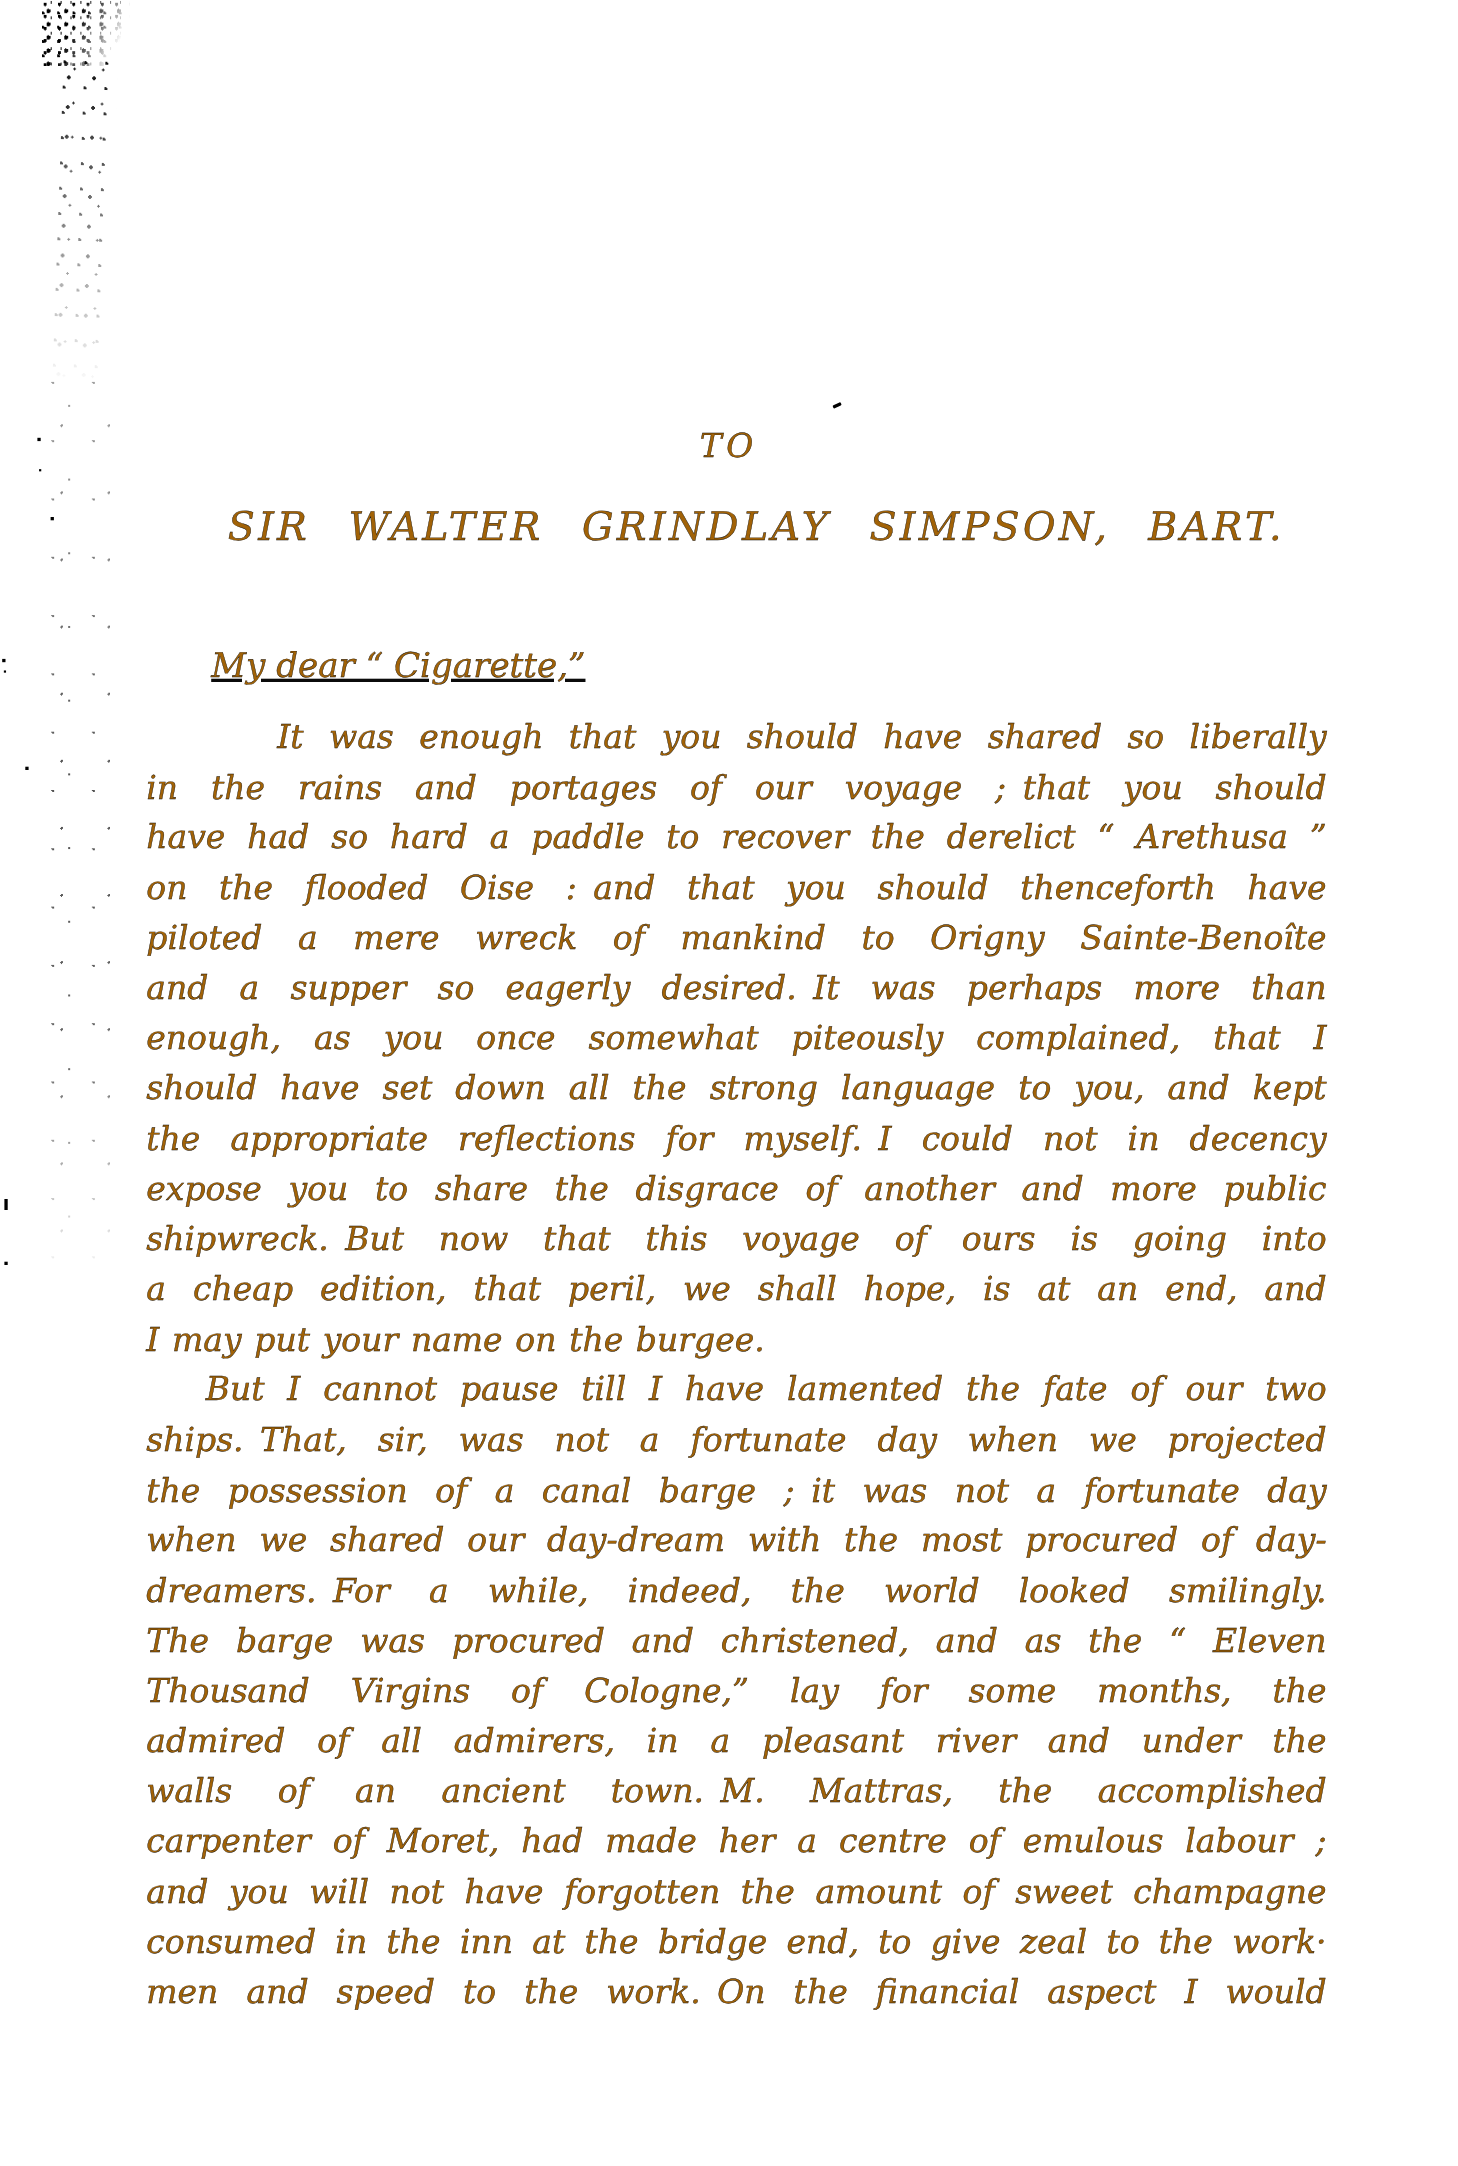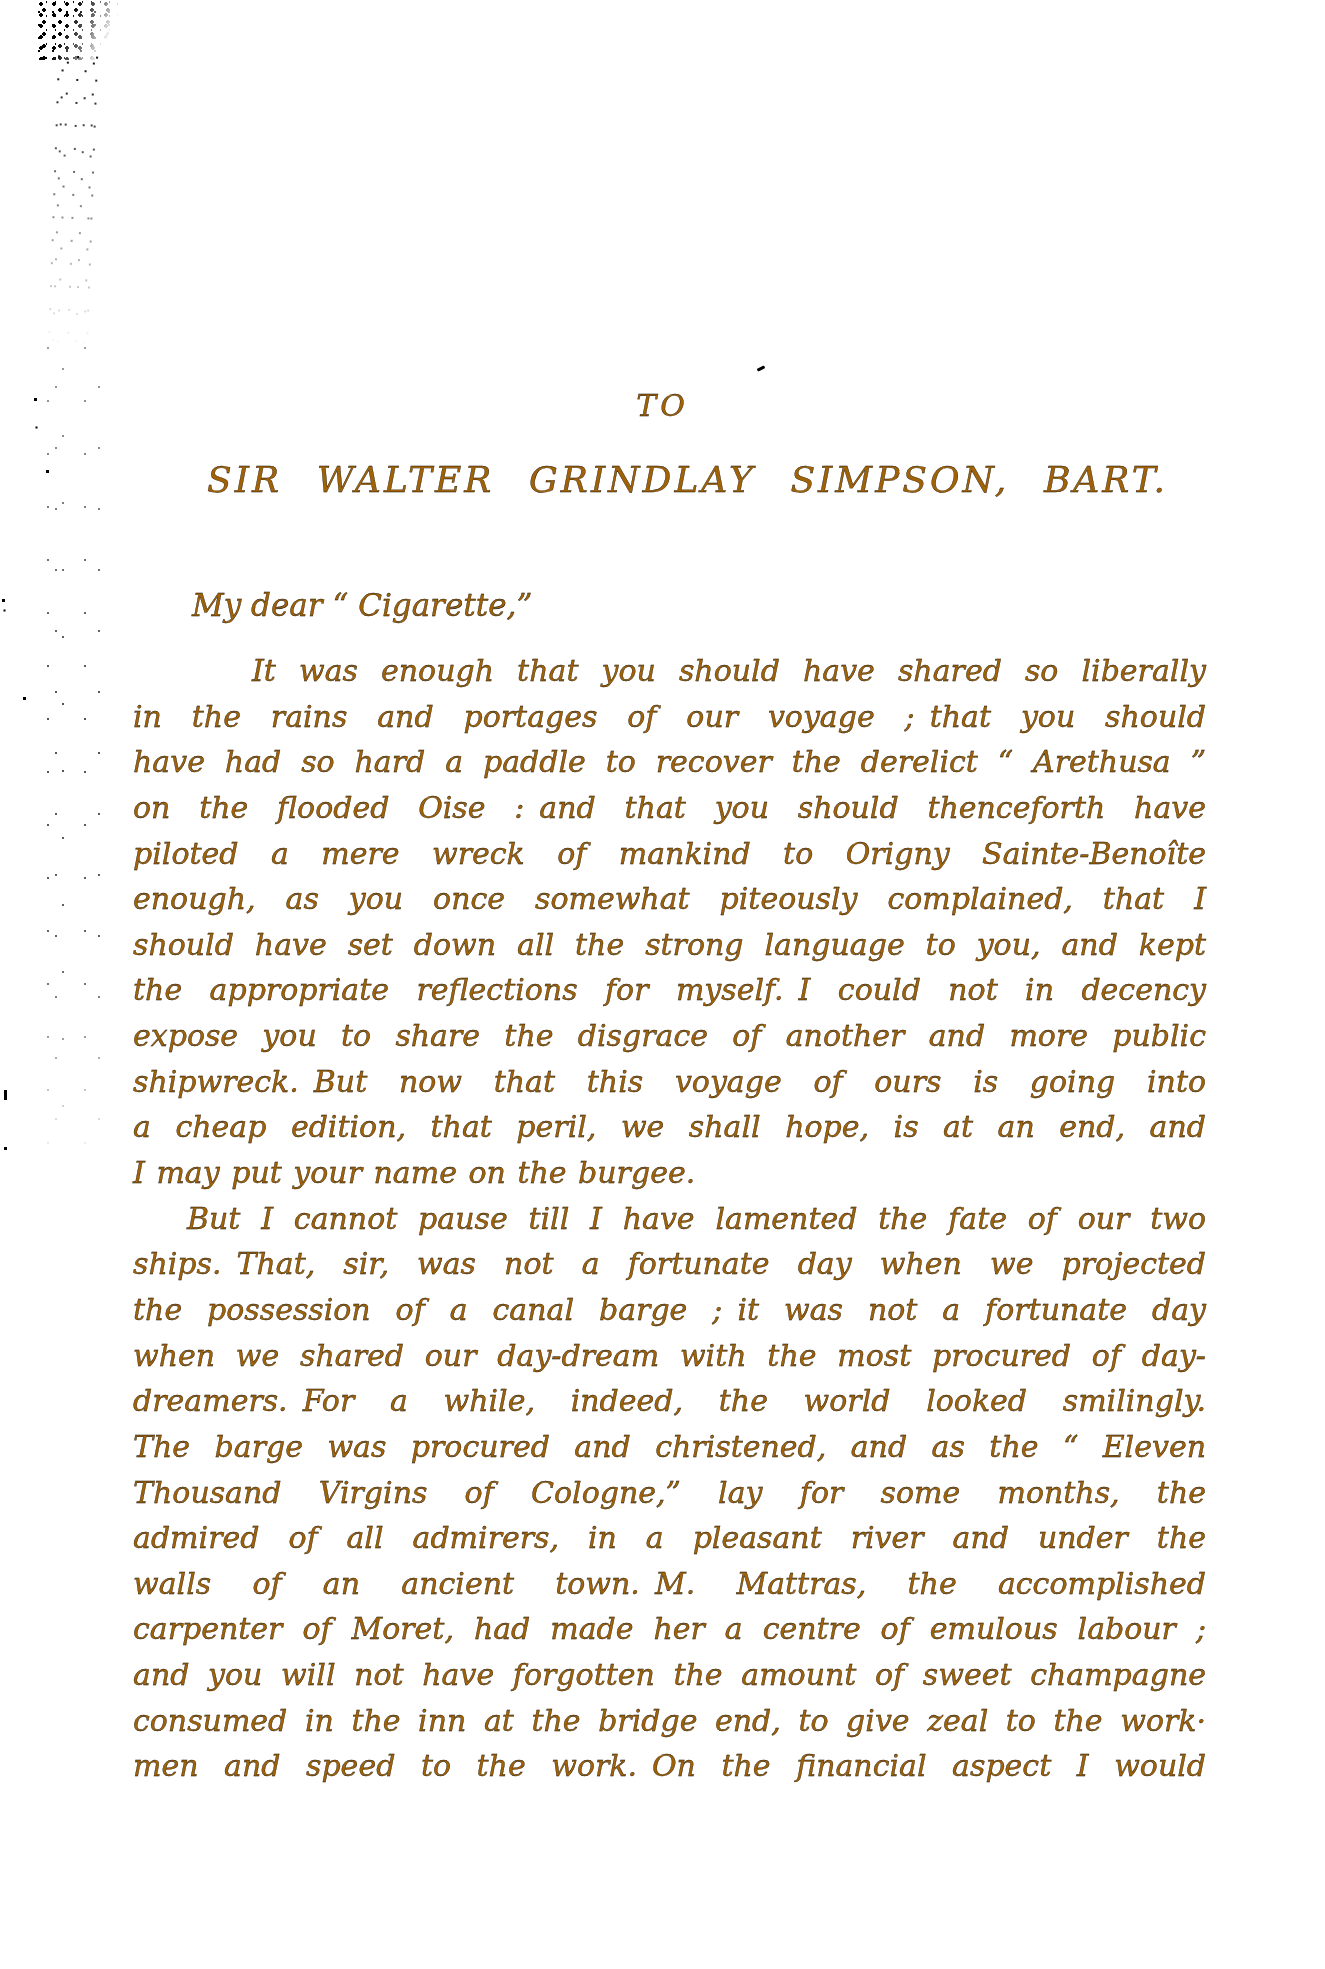--- a/index.html
+++ b/index.html
@@ -44,20 +44,21 @@
     text-align-last: justify;
     white-space: nowrap0; 
     margin-left: 28px;
   }
   .salutation {
     position: absolute;
     top: 585px;
     left: 192px;
     font-size: 31px;
     line-height: 40px;
+    text-decoration: underline;
   }
 
   
   .body-text {
     position: absolute;
     top: 648px;
     left: 133px;
     width: 1073px;
   }
   .line {
@@ -157,20 +158,21 @@
   <div class="to-heading">TO</div>
   <div class="dedicatee">SIR WALTER GRINDLAY SIMPSON, BART.</div>
   <div class="salutation">My dear “ Cigarette,”</div>
 
   <div class="body-text">
     <div class="line indent-deep">It was enough that you should have shared so liberally</div>
     <div class="line">in the rains and portages of our voyage ; that you should</div>
     <div class="line">have had so hard a paddle to recover the derelict “ Arethusa ”</div>
     <div class="line">on the flooded Oise : and that you should thenceforth have</div>
     <div class="line">piloted a mere wreck of mankind to Origny Sainte-Benoîte</div>
+    <div class="line">and a supper so eagerly desired. It was perhaps more than</div>
     <div class="line">enough, as you once somewhat piteously complained, that I</div>
     <div class="line">should have set down all the strong language to you, and kept</div>
     <div class="line">the appropriate reflections for myself. I could not in decency</div>
     <div class="line">expose you to share the disgrace of another and more public</div>
     <div class="line">shipwreck. But now that this voyage of ours is going into</div>
     <div class="line">a cheap edition, that peril, we shall hope, is at an end, and</div>
     <div class="line ragged">I may put your name on the burgee.</div>
 
     <div class="line indent">But I cannot pause till I have lamented the fate of our two</div>
     <div class="line">ships. That, sir, was not a fortunate day when we projected</div>

